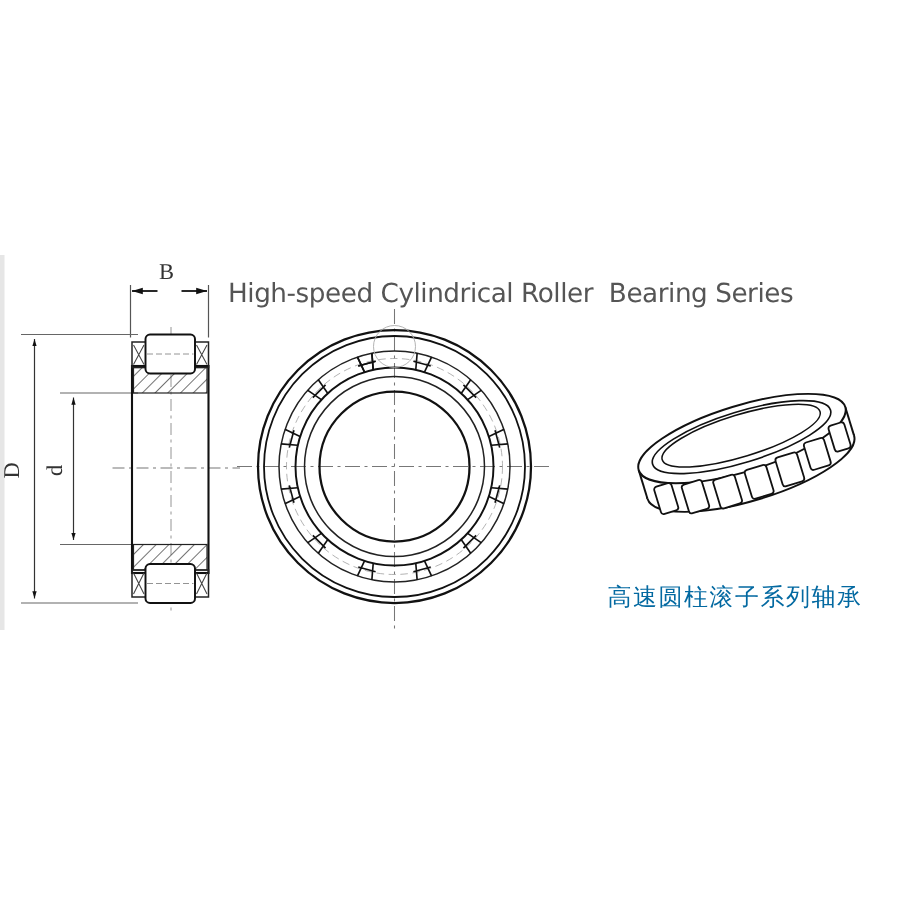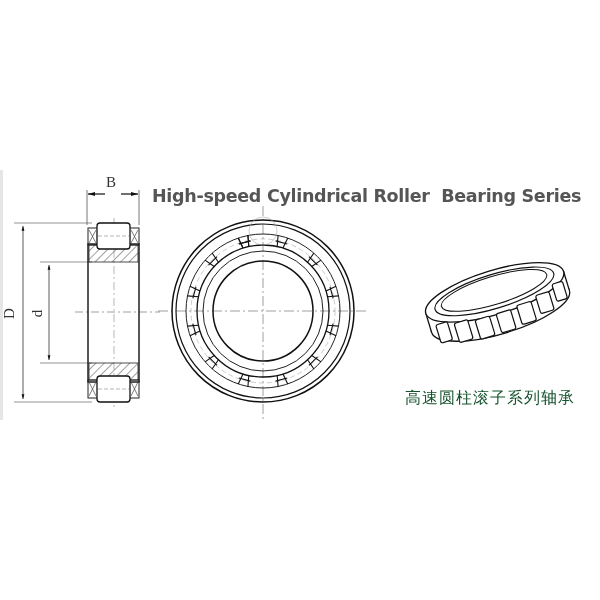--- a/index.html
+++ b/index.html
@@ -1,19 +1,19 @@
 <!DOCTYPE html>
 <html><head>
 <meta charset="utf-8">
 <style>
   html, body { margin:0; padding:0; background:#ffffff; }
   body { width:600px; height:600px; position:relative; overflow:hidden; font-family:"Liberation Sans", sans-serif; }
   .edge-strip { position:absolute; left:0; top:170px; width:3px; height:250px; background:#e6e6e6; }
-  .title { position:absolute; left:152px; top:186px; font-family:"DejaVu Sans", sans-serif; font-weight:bold; font-size:17.5px; color:#555555; letter-spacing:-0.3px; white-space:pre; }
-  .cn-caption { position:absolute; left:405px; top:388px; font-family:"DejaVu Serif", serif; font-size:16px; color:#14532d; letter-spacing:1px; white-space:nowrap; }
+  .title { position:absolute; left:152px; top:186px; font-family:"DejaVu Sans", sans-serif; font-weight:normal; font-size:17.5px; color:#555555; letter-spacing:-0.3px; white-space:pre; }
+  .cn-caption { position:absolute; left:405px; top:388px; font-family:"DejaVu Serif", serif; font-size:16px; color:#0369a1; letter-spacing:1px; white-space:nowrap; }
   .dim-label { position:absolute; font-family:"Liberation Serif", serif; font-size:15px; color:#333333; }
   .lbl-B { left:106px; top:174px; }
   .lbl-D { left:4px; top:305px; transform:rotate(-90deg); }
   .lbl-d { left:34px; top:305px; transform:rotate(-90deg); }
   svg { position:absolute; left:0; top:0; }
 </style>
 </head>
 <body>
 
 <div class="edge-strip"></div>

